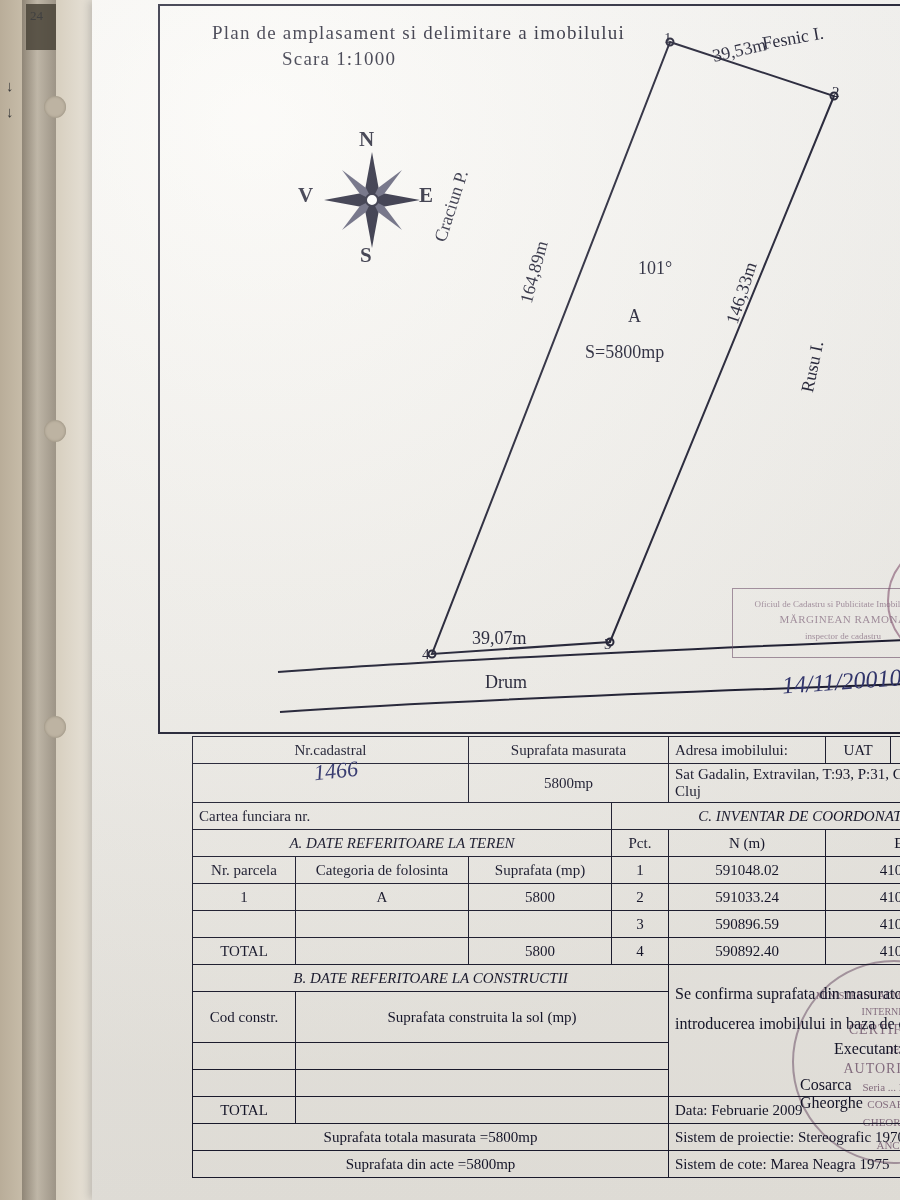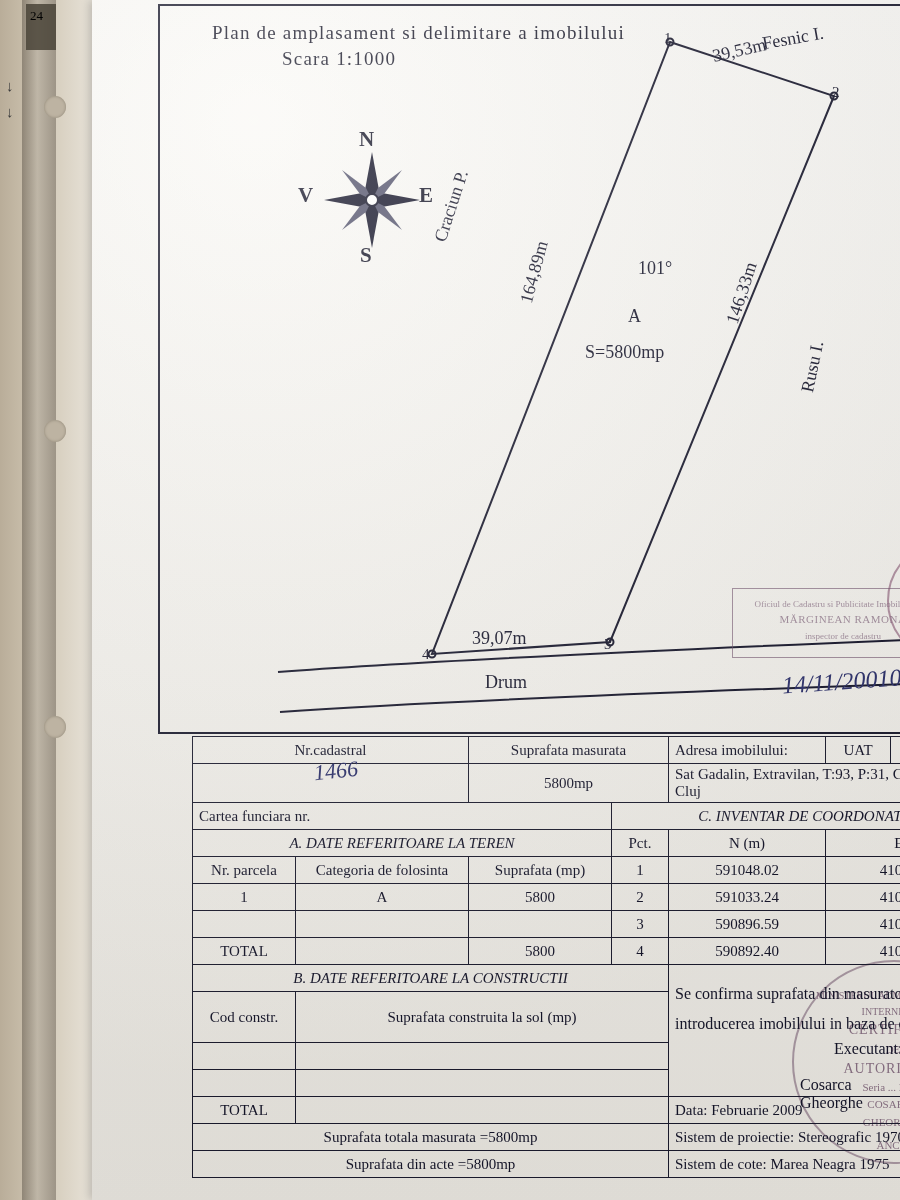--- a/index.html
+++ b/index.html
@@ -6,21 +6,21 @@
   body{
     width:900px;height:1200px;position:relative;overflow:hidden;
     background:#cfc4b4;
     font-family:"DejaVu Sans", sans-serif;
   }
   
   .desk{position:absolute;inset:0;background:linear-gradient(100deg,#c9bda9 0%,#d7cbb8 25%,#cdc1ad 60%,#c2b6a2 100%);}
   .left-strip{position:absolute;left:0;top:0;width:92px;height:1200px;background:linear-gradient(90deg,#b9ad99 0%,#cfc5b2 40%,#e7e2d8 100%);}
   .binder{position:absolute;left:22px;top:0;width:34px;height:1200px;background:linear-gradient(90deg,#7d7466,#b9b1a3 45%,#8a8174);opacity:.75;}
   .binder-top{position:absolute;left:26px;top:4px;width:30px;height:46px;background:#4a4438;opacity:.85;}
-  .page-num-badge{position:absolute;left:30px;top:8px;width:26px;height:26px;color:#000000;font-size:13px;font-family:"Liberation Serif",serif;}
+  .page-num-badge{position:absolute;left:30px;top:8px;width:26px;height:26px;color:#404040;font-size:13px;font-family:"Liberation Serif",serif;}
   .hole{position:absolute;left:44px;width:22px;height:22px;border-radius:50%;background:#bdb3a2;box-shadow:inset 0 0 3px #8d8474;}
   .hole.h1{top:96px}.hole.h2{top:420px}.hole.h3{top:716px}
   .arrow{position:absolute;left:6px;color:#3b3b3b;font-size:15px;font-family:"Liberation Serif",serif;}
 
   
   .sheet{
     position:absolute;left:92px;top:0;width:808px;height:1200px;
     background:linear-gradient(180deg,#fbfaf7 0%,#f6f4ef 55%,#efece5 100%);
     box-shadow:-3px 0 8px rgba(0,0,0,.18);
   }

